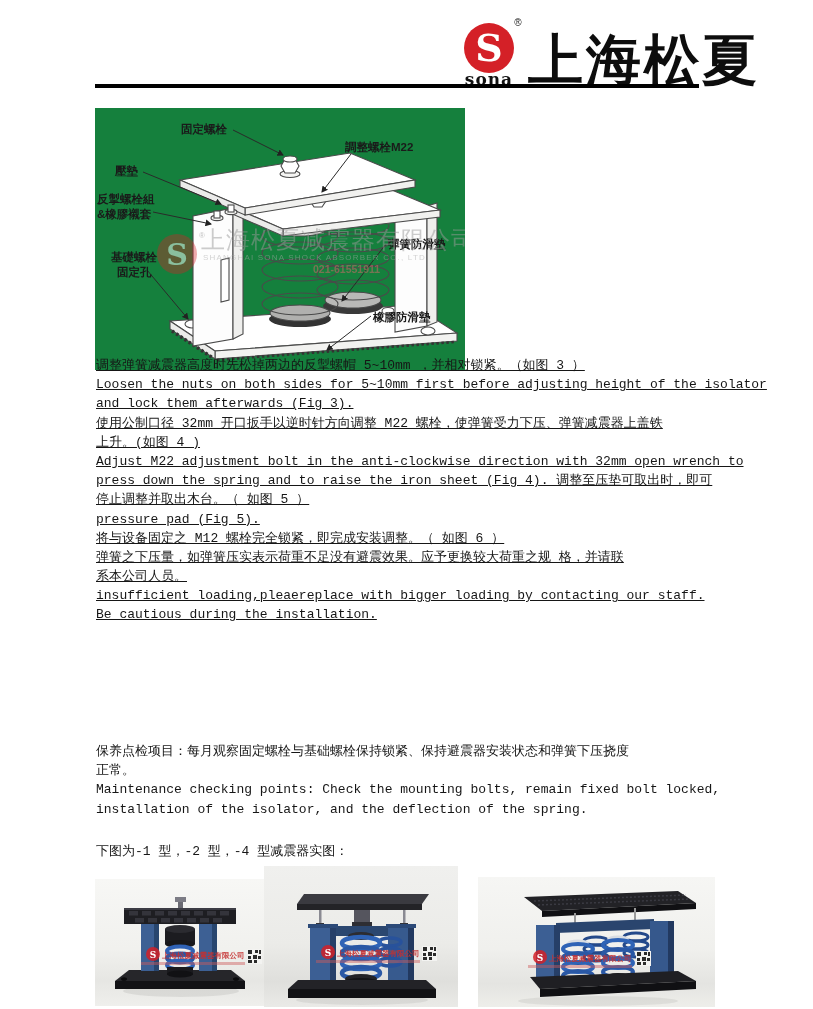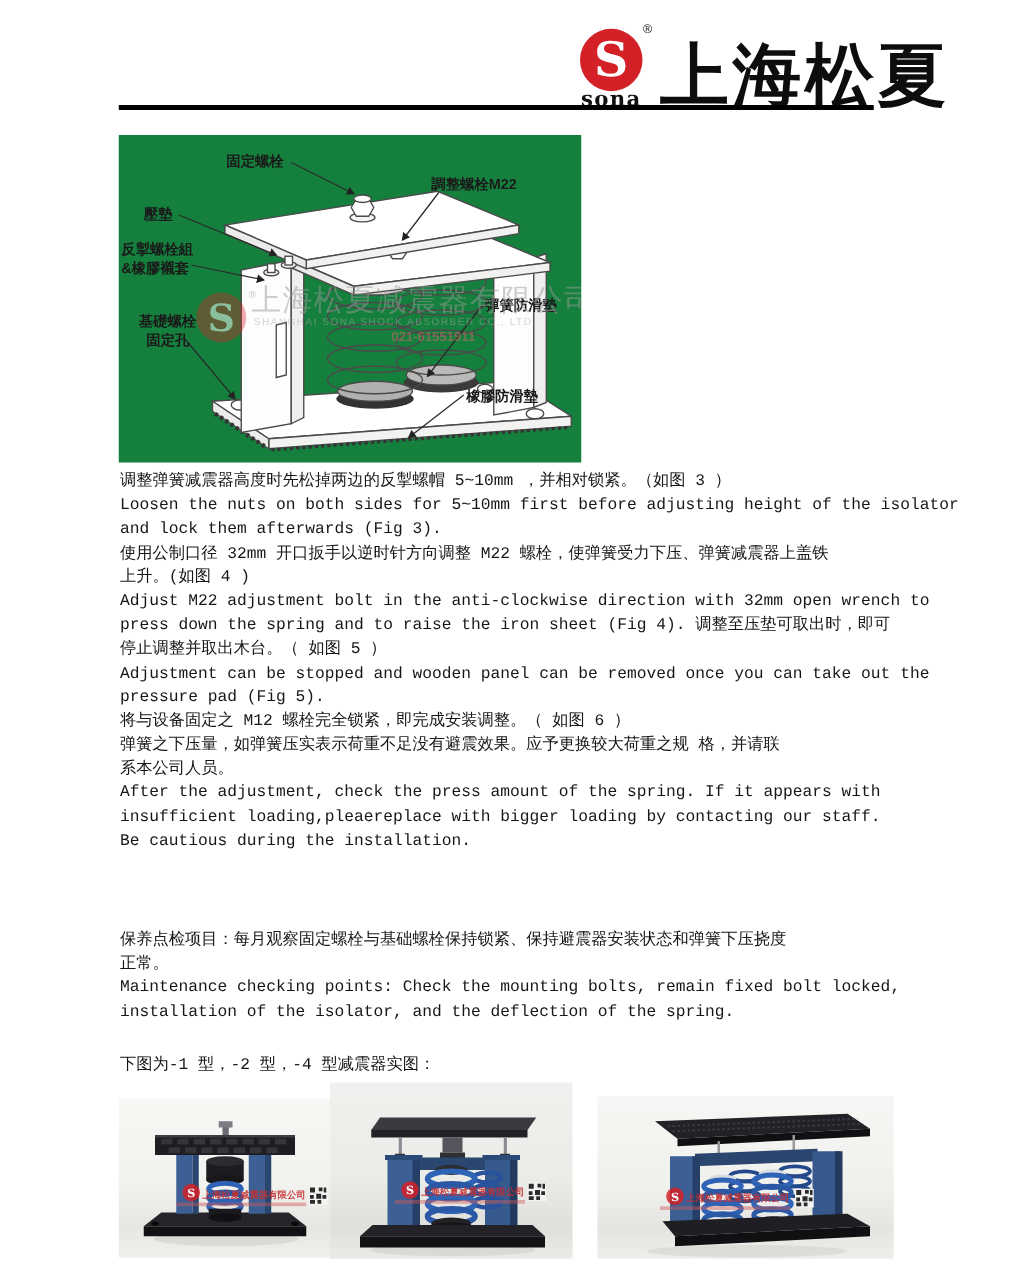--- a/index.html
+++ b/index.html
@@ -13,21 +13,21 @@
   .rule{position:absolute;left:95px;top:84px;width:604px;height:3.5px;background:#000;}
   
   .diagram{position:absolute;left:95px;top:108px;width:370px;height:262px;margin:0;background:#15803d;}
   .dlabel{font-size:11.5px;font-weight:600;fill:#1a1a1a;font-family:"Liberation Sans","DejaVu Sans",sans-serif;}
   .lead{stroke:#2a2a2a;stroke-width:1;fill:none;}
   .ln{stroke:#4a4a4a;stroke-width:1.1;}
   
   .textblock{position:absolute;left:96px;width:640px;color:#161616;
              font-family:"Liberation Mono","DejaVu Sans Mono",monospace;font-size:13px;line-height:19.2px;}
   .textblock .line{white-space:nowrap;height:19.2px;}
-  .instructions{top:375px;}
+  .instructions{top:356px;text-decoration:underline;}
   .maintenance{top:742px;}
   .caption{top:842px;}
   
   .photo{position:absolute;margin:0;overflow:hidden;}
   .photo1{left:95px;top:879px;width:169px;height:127px;background:linear-gradient(180deg,#f7f7f5 0%,#f1f1ee 55%,#e6e6e3 80%,#efefec 100%);}
   .photo2{left:264px;top:866px;width:194px;height:141px;background:linear-gradient(180deg,#f0f0ee 0%,#ebebe8 55%,#dfdfdc 82%,#eaeae7 100%);}
   .photo3{left:478px;top:877px;width:237px;height:130px;background:linear-gradient(180deg,#f6f6f4 0%,#f0f0ed 55%,#e4e4e1 82%,#eeeeea 100%);}
   .wm-cn{fill:#c53030;opacity:.9;font-weight:bold;font-family:"Liberation Sans","DejaVu Sans",sans-serif;}
 </style>
 </head>
@@ -155,26 +155,24 @@
 
   <div class="textblock instructions">
     <div class="line">调整弹簧减震器高度时先松掉两边的反掣螺帽 5~10mm ，并相对锁紧。（如图 3 ）</div>
     <div class="line">Loosen the nuts on both sides for 5~10mm first before adjusting  height of the isolator</div>
     <div class="line">and lock them afterwards (Fig 3).</div>
     <div class="line">使用公制口径 32mm 开口扳手以逆时针方向调整 M22 螺栓，使弹簧受力下压、弹簧减震器上盖铁</div>
     <div class="line">上升。(如图 4 )</div>
     <div class="line">Adjust M22 adjustment bolt in the anti-clockwise direction with 32mm open wrench to</div>
     <div class="line">press down  the spring and to raise the iron sheet (Fig 4). 调整至压垫可取出时，即可</div>
     <div class="line">停止调整并取出木台。（ 如图 5 ）</div>
-    <div class="line">Adjustment can be stopped and wooden panel can be removed once you can take out the</div>
     <div class="line">pressure  pad (Fig 5).</div>
     <div class="line">将与设备固定之 M12 螺栓完全锁紧，即完成安装调整。（ 如图 6 ）</div>
     <div class="line">弹簧之下压量，如弹簧压实表示荷重不足没有避震效果。应予更换较大荷重之规 格，并请联</div>
     <div class="line">系本公司人员。</div>
-    <div class="line">After the adjustment, check the press amount of the spring. If it appears with</div>
     <div class="line">insufficient loading,pleaereplace with bigger loading by contacting our staff.</div>
     <div class="line">Be cautious during the installation.</div>
   </div>
 
   <div class="textblock maintenance">
     <div class="line">保养点检项目：每月观察固定螺栓与基础螺栓保持锁紧、保持避震器安装状态和弹簧下压挠度</div>
     <div class="line">正常。</div>
     <div class="line">Maintenance checking points: Check the mounting bolts, remain fixed bolt locked,</div>
     <div class="line">installation of the isolator, and the deflection of the spring.</div>
   </div>

